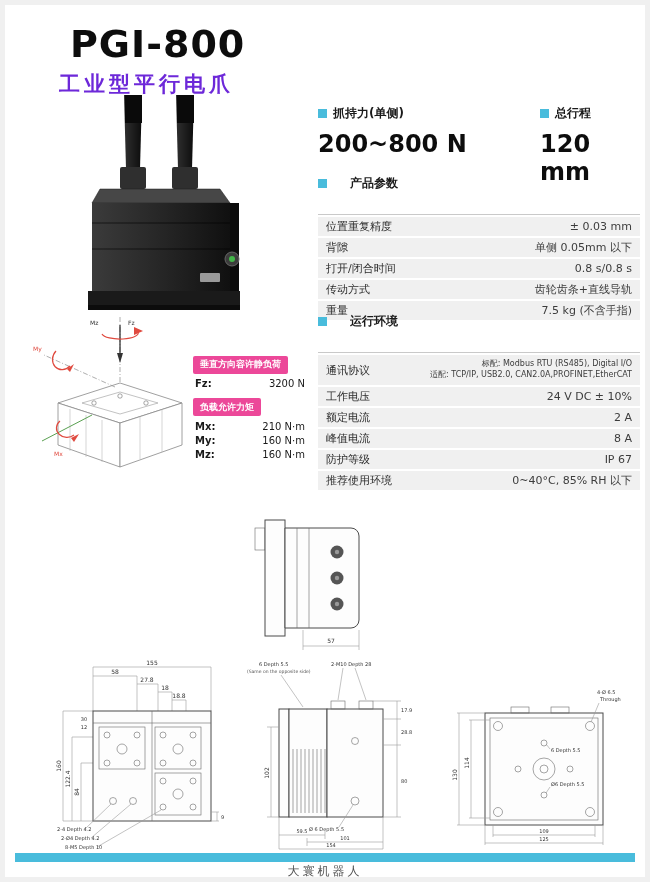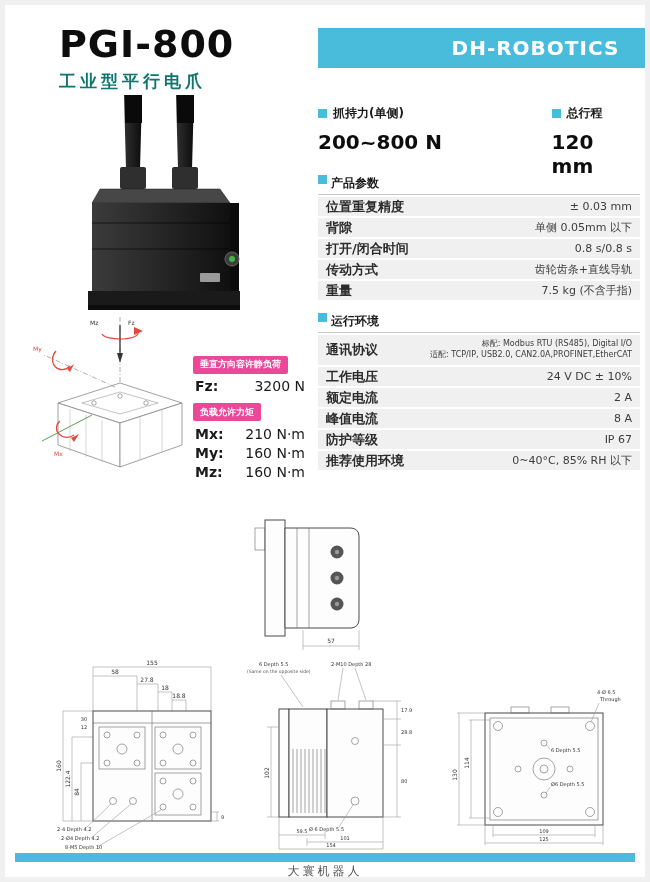--- a/index.html
+++ b/index.html
@@ -2,52 +2,52 @@
 <html><head>
 <meta charset="utf-8">
 <style>
   * { margin:0; padding:0; box-sizing:border-box; }
   html,body { width:650px; height:882px; }
   body { font-family:"DejaVu Sans","Liberation Sans",sans-serif; background:#fff; }
   .page { position:relative; width:650px; height:882px; background:#fff; border:5px solid #f0f0f0; overflow:hidden; }
 
   
   .title-block { position:absolute; left:54px; top:20px; }
-  .title { font-size:38px; font-weight:bold; color:#0d0d0d; letter-spacing:1px; line-height:1.05; }
-  .subtitle { font-size:17px; color:#0f766e; letter-spacing:4px; margin-top:5px; font-weight:bold; }
+  .title { font-size:38px; font-weight:bold; color:#0d0d0d; letter-spacing:1px; line-height:1.05;margin-left:11px; }
+  .subtitle { font-size:21px; color:#6d28d9; letter-spacing:4px; margin-top:5px; font-weight:bold; }
   .brand-banner { position:absolute; left:313px; right:0; top:23px; height:40px; background:#49BCDC;
     color:#fff; display:flex; align-items:center; justify-content:center; padding-left:108px;
     font-size:20px; font-weight:bold; letter-spacing:1px; }
 
   
   .key-specs { position:absolute; left:313px; top:100px; width:322px; display:flex;gap:36px; }
   .key-spec.first { width:202px; }
   .ks-label { display:flex; align-items:center; gap:6px; font-size:12px; font-weight:bold; color:#1a1a1a; }
   .sq { width:9px; height:9px; background:#49BCDC; display:inline-block; flex:0 0 auto; }
-  .ks-value { font-size:20px; font-weight:bold; color:#0d0d0d; margin-top:8px; }
+  .ks-value { font-size:24px; font-weight:bold; color:#0d0d0d; margin-top:8px; }
 
   
   .spec-section { position:absolute; left:313px; width:322px; }
   .sec-params { top:170px; }
   .sec-env { top:308px; }
-  .sec-header { display:flex; align-items:flex-start; gap:4px; font-size:12px; font-weight:bold; color:#1a1a1a;
-    padding-bottom:2px; border-bottom:1px solid #c9c9c9; }
+  .sec-header { display:flex; align-items:center; gap:23px; font-size:12px; font-weight:bold; color:#1a1a1a;
+    padding-bottom:22px; border-bottom:1px solid #c9c9c9; }
   .spec-table { margin-top:2px; }
   .spec-row { display:flex; justify-content:space-between; align-items:center; background:#f0f0f0;
     border-bottom:2px solid #fff; padding:0 8px; height:21px; }
-  .spec-row .lbl { font-size:13px; font-weight:bold; color:#2c2c2c; white-space:nowrap; }
+  .spec-row .lbl { font-size:11px; font-weight:normal; color:#2c2c2c; white-space:nowrap; }
   .spec-row .val { font-size:11px; color:#3c3c3c; text-align:right; white-space:nowrap; }
   .spec-row.tall { height:32px; }
   .spec-row.tall .val { font-size:8px; line-height:1.35; }
 
   
   .load-block { position:absolute; left:188px; top:347px; width:114px; }
   .load-badge { display:inline-block; background:#ec4899; color:#fff; font-size:9px; font-weight:bold;
     padding:2.5px 7px; border-radius:2px; margin-bottom:3px; }
-  .load-row { display:flex; justify-content:space-between; padding:1.5px 2px; font-size:14px;align-items:flex-end; }
+  .load-row { display:flex; justify-content:space-between; padding:1.5px 2px; font-size:10px;align-items:flex-end; }
   .load-row .l { font-weight:bold; color:#1a1a1a; }
   .load-row .v { color:#1a1a1a; }
   .load-gap { height:4px; }
 
   
   .fig { position:absolute; }
   .photo { left:75px; top:86px; width:175px; height:230px; }
   .force { left:25px; top:298px; width:180px; height:185px; }
   .drw-profile { left:246px; top:505px; width:150px; height:150px; }
   .drw-front { left:50px; top:648px; width:175px; height:200px; }
@@ -69,23 +69,20 @@
     font-size:12px; color:#555; letter-spacing:3px; }
 </style>
 </head>
 <body>
 
 <div class="page">
 
   <div class="title-block">
     <div class="title">PGI-800</div>
     <div class="subtitle">工业型平行电爪</div>
-  </div>
-  <div class="brand-banner">
-    <span>DH-ROBOTICS</span>
   </div>
 
   <div class="key-specs">
     <div class="key-spec first">
       <div class="ks-label">
         <span class="sq"></span>
         <span>抓持力(单侧)</span>
       </div>
       <div class="ks-value">200~800 N</div>
     </div>

